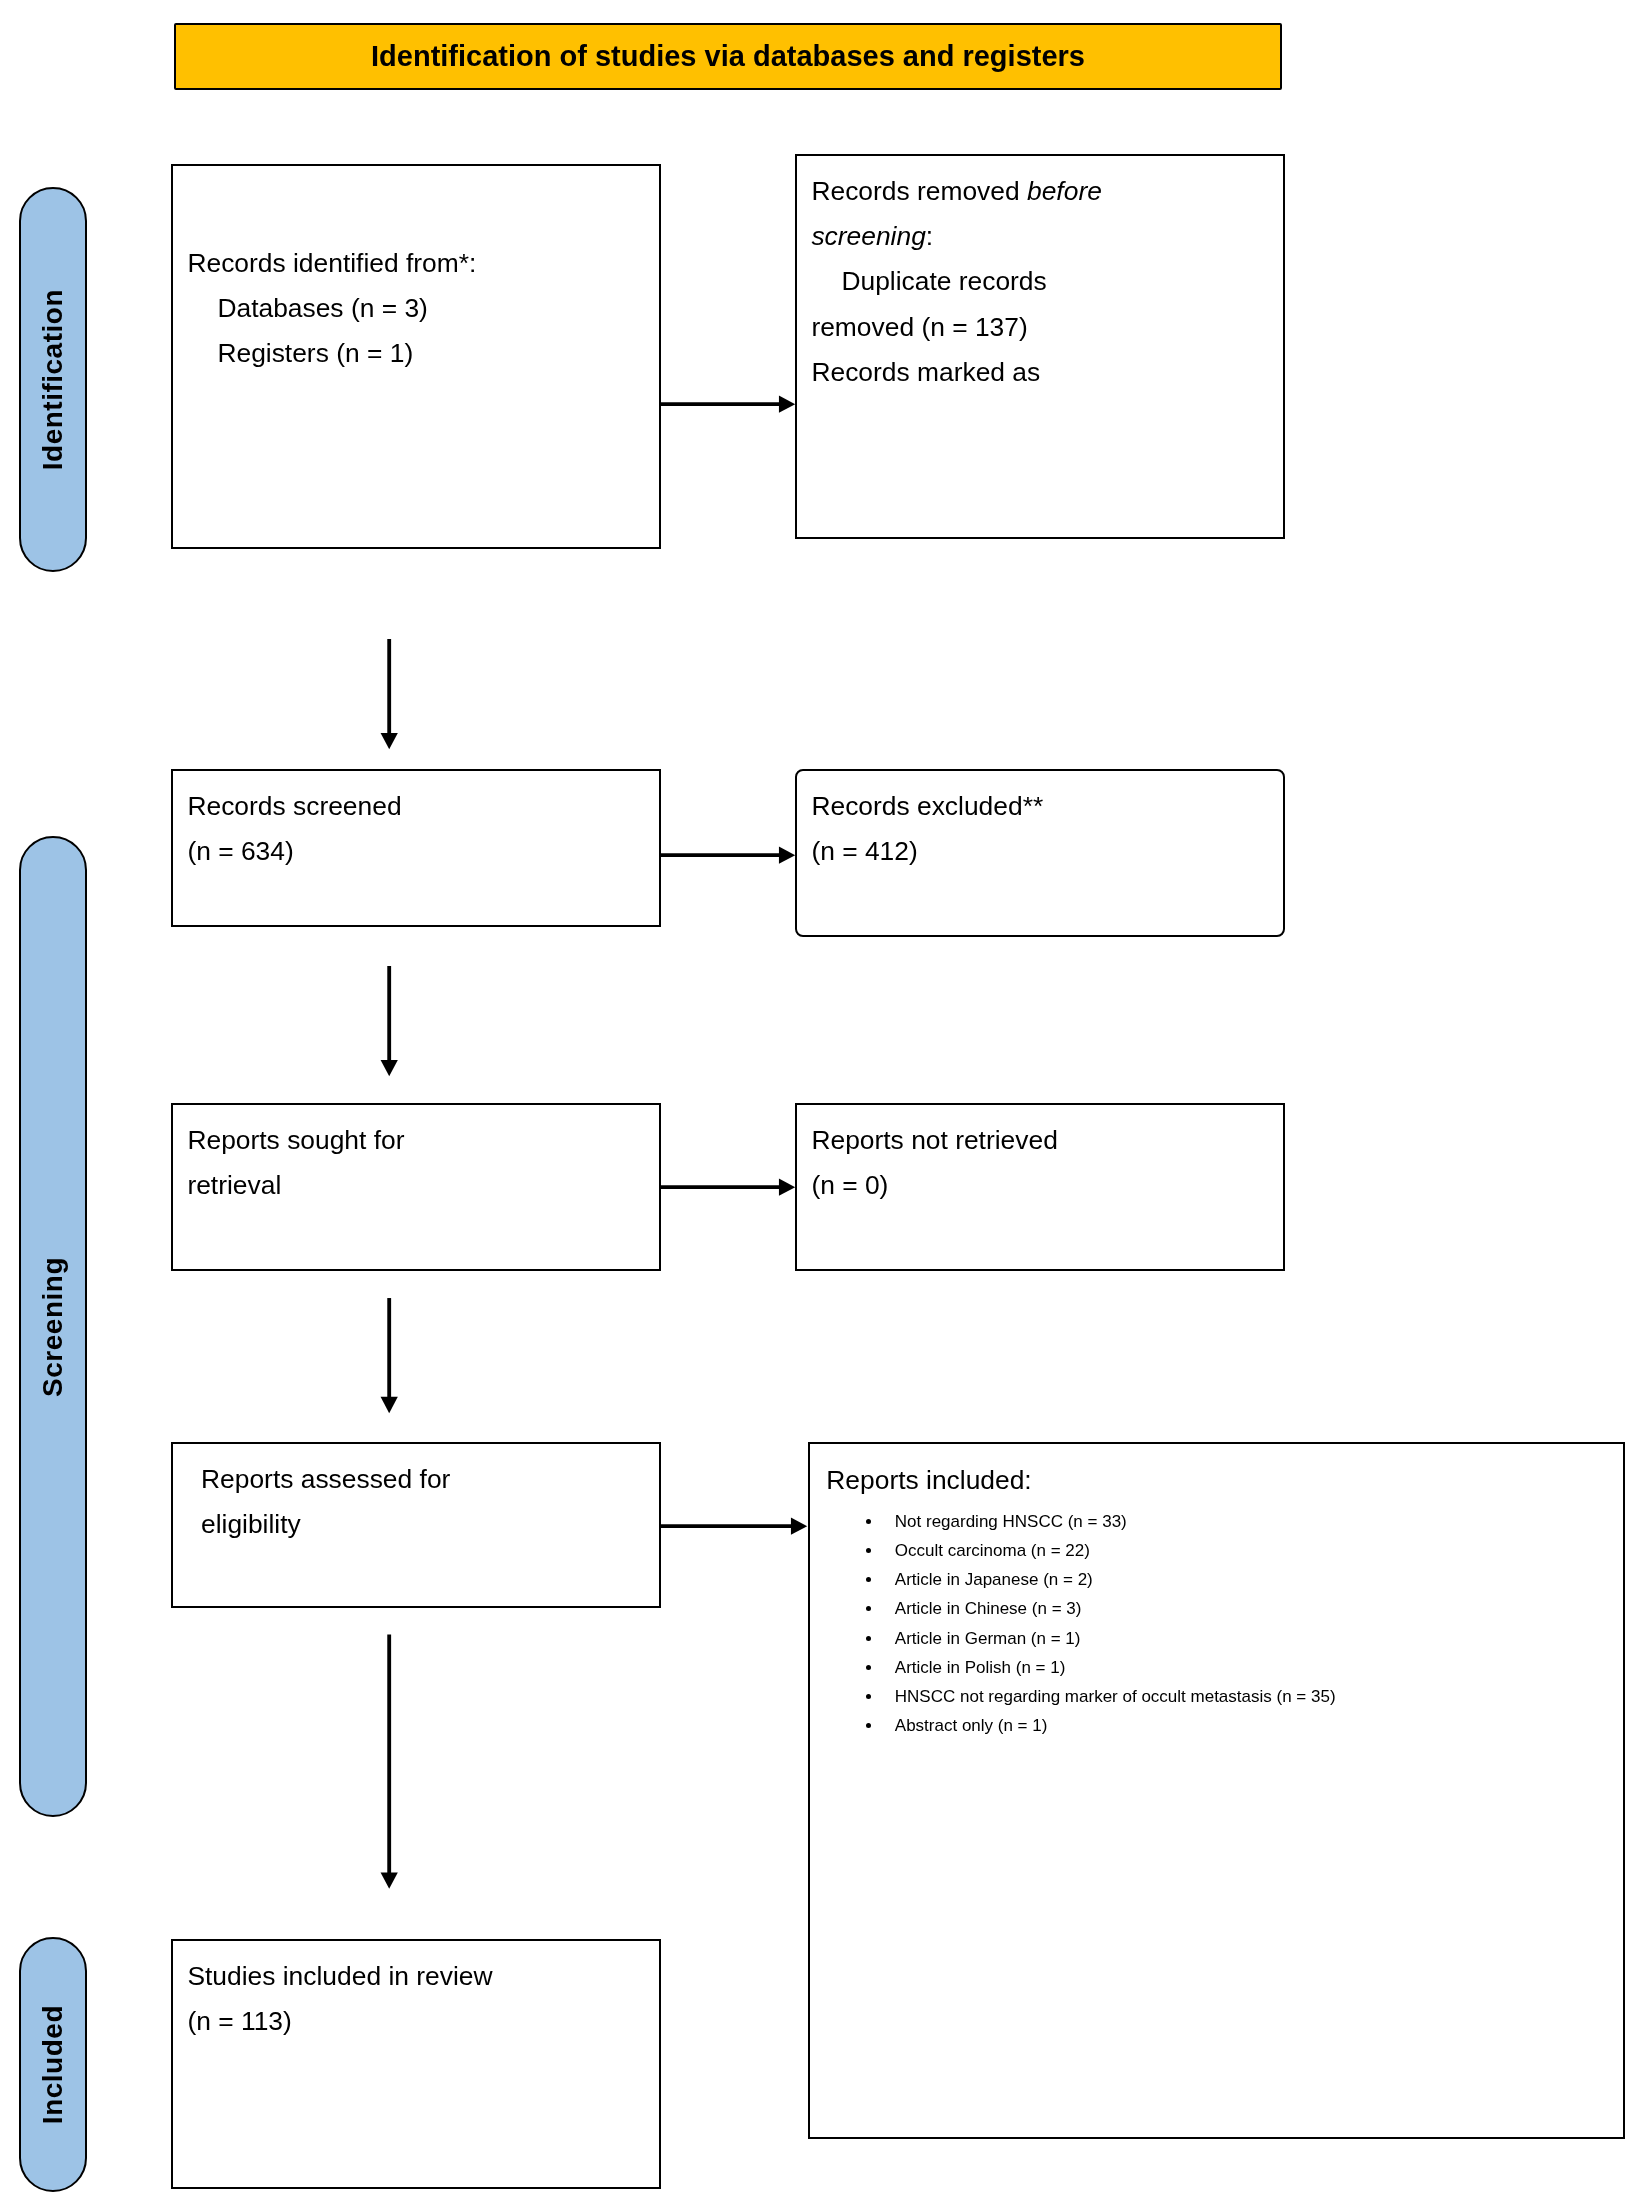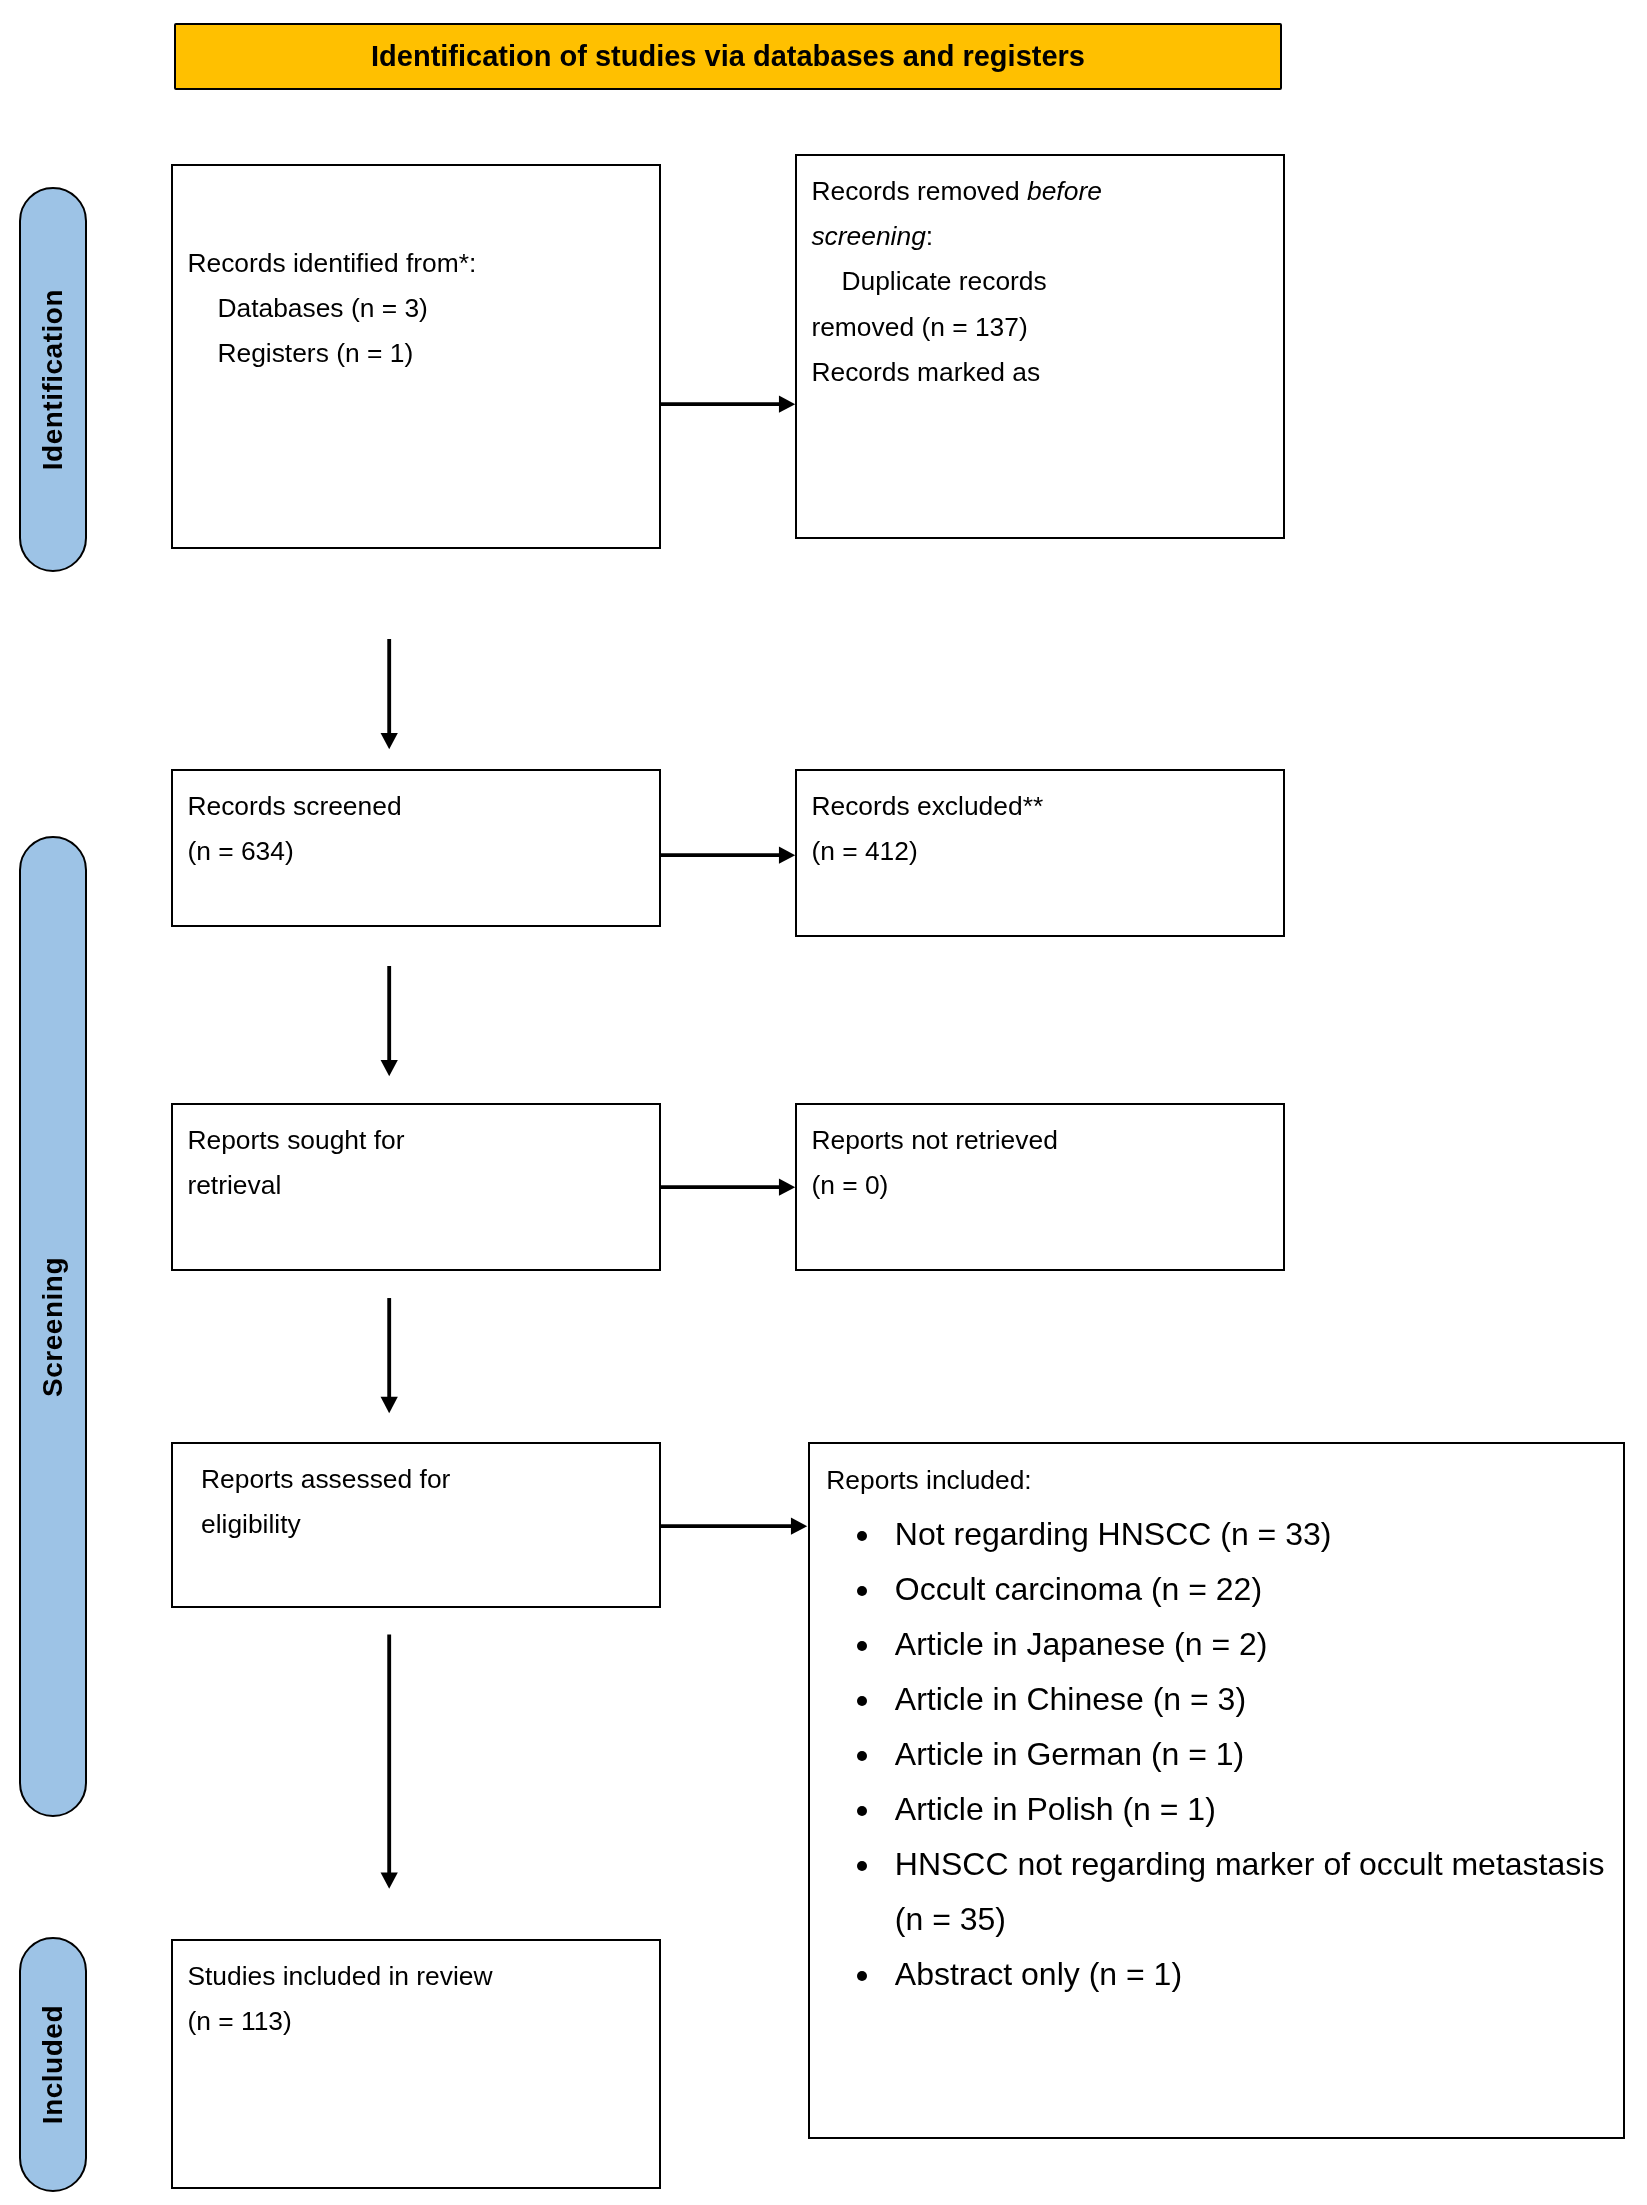--- a/index.html
+++ b/index.html
@@ -82,21 +82,21 @@
   }
   .ital { font-style: italic; }
 
   
   ul.bullets {
     margin: 2.9px 0 0 0;
     padding-left: 57px;
     list-style: disc;
   }
   ul.bullets li {
-    font-size: 32px;
+    font-size: 17px;
     line-height: 1.72;
     margin: 0;
     padding-left: 11.5px;
     text-align: left;
   }
 
   
   .arrow {
     position: absolute;
   }
@@ -150,21 +150,21 @@
       <line x1="15" y1="0" x2="15" y2="200" stroke="#000" stroke-width="8"></line>
       <polygon points="15,230 -3,196 33,196" fill="#000"></polygon>
     </svg>
   </div>
 
   <div class="box" style="left:171px; top:769px; width:490px; height:158px;">
     <p class="nj">Records screened</p>
     <p class="nj">(n = 634)</p>
   </div>
 
-  <div class="box" style="left:795px; top:769px; width:490px; height:168px;">
+  <div class="box" style="left:795px; top:769px; width:490px; height:168px;border-radius:8px;">
     <p class="nj">Records excluded**</p>
     <p class="nj">(n = 412)</p>
   </div>
 
   <div class="arrow" style="left:661px; top:848px;">
     <svg width="139" height="14.4" viewBox="0 0 290 30">
       <line x1="0" y1="15" x2="250" y2="15" stroke="#000" stroke-width="8"></line>
       <polygon points="280,15 246,33 246,-3" fill="#000"></polygon>
     </svg>
   </div>

